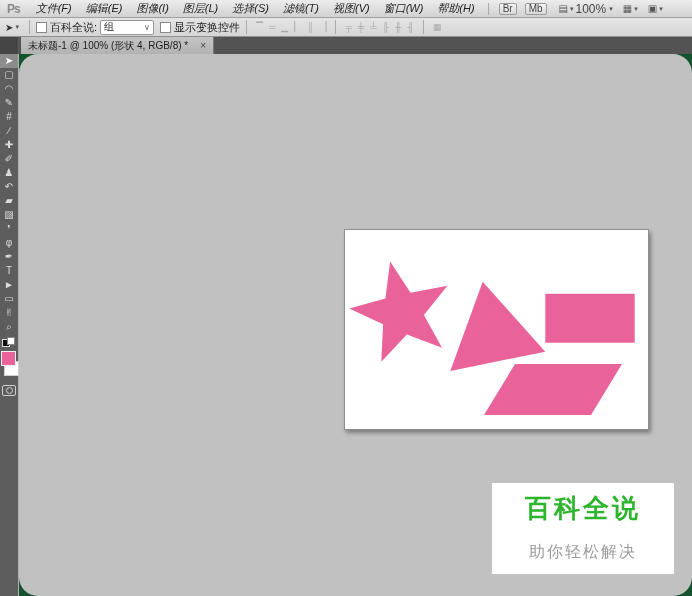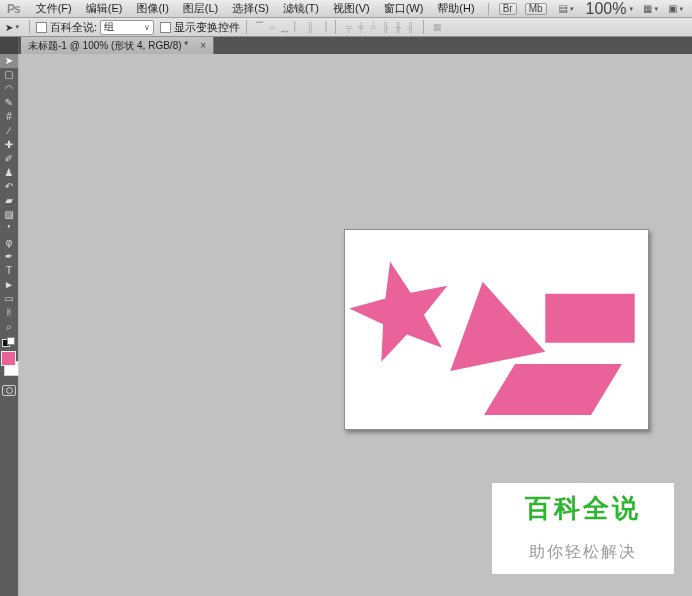--- a/index.html
+++ b/index.html
@@ -3,27 +3,27 @@
 <meta charset="utf-8">
 <style>
   html,body{margin:0;padding:0;}
   .app{position:relative;width:692px;height:596px;overflow:hidden;
        font-family:"Liberation Sans","DejaVu Sans",sans-serif;background:#14532d;
        -webkit-font-smoothing:antialiased;}
   
   .menubar{height:17px;background:linear-gradient(#ececec,#d2d2d2);border-bottom:1px solid #9f9f9f;
            display:flex;align-items:center;font-size:11px;color:#1f1f1f;padding-left:4px;}
   .ps-logo{font-weight:bold;color:#8b8b8b;font-size:12px;padding:0 9px 0 3px;letter-spacing:-1px;}
-  .menu-item{padding:0 7px;white-space:nowrap;cursor:default;}
+  .menu-item{padding:0 7px;white-space:nowrap;cursor:default;font-style:italic;}
   .mb-sep{width:1px;height:12px;background:#aaa;margin:0 6px;}
   .mb-btn{font-size:10px;color:#444;border:1px solid #9a9a9a;border-radius:2px;background:linear-gradient(#f4f4f4,#d8d8d8);
           padding:1px 3px;margin:0 4px;line-height:8px;}
   .mb-ico{font-size:10px;color:#555;margin:0 2px 0 8px;}
   .mb-caret{font-size:7px;color:#555;margin-right:2px;}
-  .mb-zoom{font-size:16px;color:#444;margin-left:10px;}
+  .mb-zoom{font-size:12px;color:#444;}
   
   .optionsbar{height:18px;background:linear-gradient(#e4e4e4,#d6d6d6);border-bottom:1px solid #8f8f8f;
               display:flex;align-items:center;font-size:11px;color:#222;padding:0 5px;}
   .opt-tool{font-size:10px;color:#333;margin-right:2px;}
   .opt-caret{font-size:7px;color:#555;margin-right:4px;}
   .opt-sep{width:1px;height:14px;background:#aaa;margin:0 6px;}
   .checkbox{display:inline-block;width:9px;height:9px;background:#fff;border:1px solid #888;margin-right:3px;}
   .opt-select{display:inline-flex;align-items:center;justify-content:space-between;width:46px;height:13px;
               background:#fff;border:1px solid #999;border-radius:2px;font-size:10px;padding:0 3px;margin:0 6px 0 3px;}
   .opt-select .chev{font-size:8px;color:#666;}
@@ -41,21 +41,21 @@
   .tool{width:18px;height:14px;line-height:14px;text-align:center;font-size:10px;color:#dcdcdc;cursor:default;}
   .tool.selected{background:#8d8d8d;color:#fff;}
   .swatch-mini{position:relative;width:14px;height:10px;margin-top:3px;}
   .swatch-mini .fgm{position:absolute;left:0;top:2px;width:6px;height:6px;background:#111;border:1px solid #ddd;}
   .swatch-mini .bgm{position:absolute;left:5px;top:0;width:6px;height:6px;background:#fff;border:1px solid #888;}
   .swatches{position:relative;width:18px;height:30px;margin-top:2px;}
   .fg-swatch{position:absolute;left:1px;top:2px;width:13px;height:13px;background:#e9639a;border:1px solid #f2f2f2;z-index:2;}
   .bg-swatch{position:absolute;left:4px;top:12px;width:13px;height:13px;background:#fff;border:1px solid #d0d0d0;z-index:1;}
   .qmask{width:12px;height:9px;border:1px solid #cfcfcf;border-radius:2px;margin-top:6px;position:relative;}
   .qmask::after{content:"";position:absolute;left:3px;top:1px;width:5px;height:5px;border:1px solid #cfcfcf;border-radius:50%;}
-  .canvas{position:relative;flex:1;background:#c1c1c1;}
+  .canvas{position:relative;flex:1;background:#c1c1c1;border-radius:19px;}
   .doc{position:absolute;left:325px;top:175px;width:303px;height:199px;background:#fff;
        border:1px solid #8e8e8e;box-shadow:2px 3px 4px rgba(0,0,0,.35);}
   .doc svg{display:block;}
   
   .watermark{position:absolute;left:473px;top:429px;width:182px;height:91px;background:#fff;
              display:flex;flex-direction:column;align-items:center;justify-content:center;z-index:5;}
   .wm-title{color:#2db52d;font-size:26px;font-weight:bold;letter-spacing:3px;line-height:1.1;}
   .wm-sub{color:#9b9b9b;font-size:16px;letter-spacing:2px;margin-top:20px;}
 </style>
 </head>

